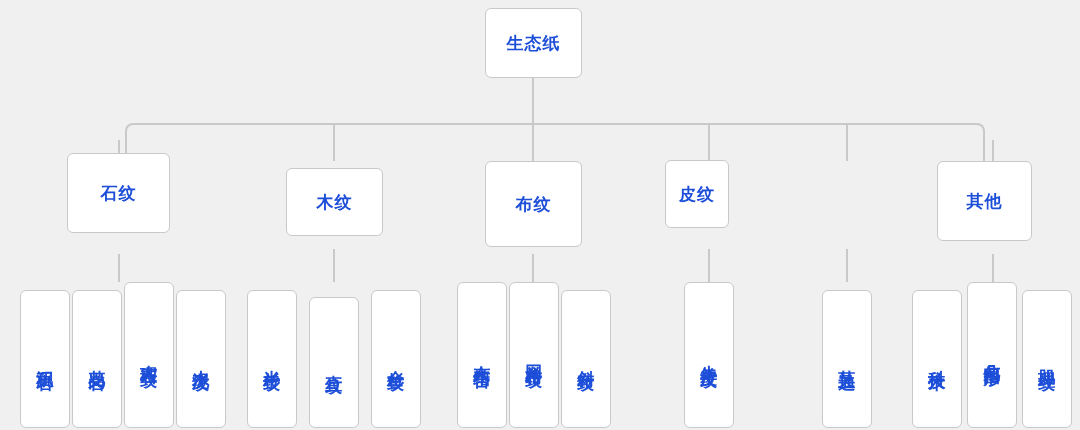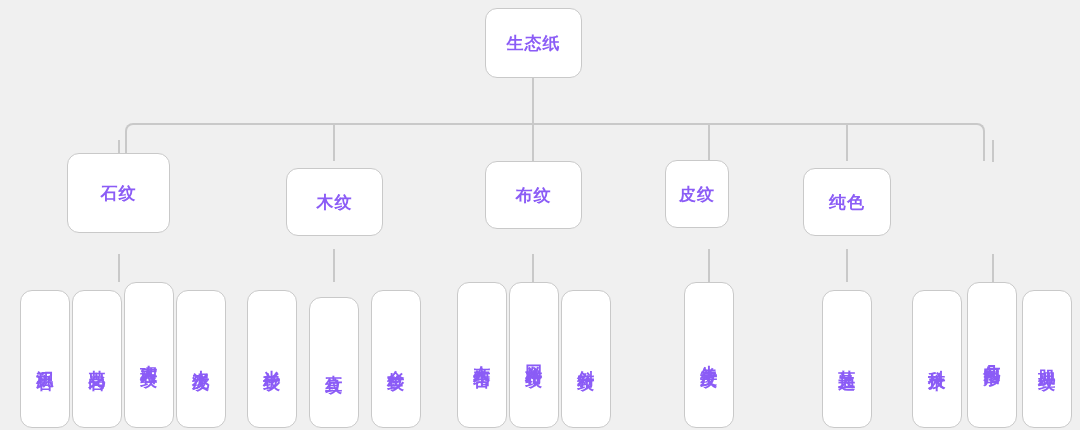--- a/index.html
+++ b/index.html
@@ -17,26 +17,26 @@
     position: relative;
     width: 1080px;
     height: 430px;
   }
 
   
   .node {
     position: absolute;
     background: #ffffff;
     border: 1px solid #c9c9c9;
-    border-radius: 12px;
+    border-radius: 6px;
     box-sizing: border-box;
     display: flex;
     align-items: center;
     justify-content: center;
-    color: #8b5cf6;
+    color: #1d4ed8;
   }
   .node-root, .node-cat {
     font-size: 17px;
     font-weight: 700;
     letter-spacing: 1px;
   }
   .node-leaf {
     font-size: 17px;
     font-weight: 700;
     line-height: 1.32;
@@ -86,28 +86,28 @@
   <div class="edge vline" style="left:708px; top:125px; width:2px; height:36px;"></div>
   <div class="edge vline" style="left:846px; top:125px; width:2px; height:36px;"></div>
   <div class="edge vline" style="left:992px; top:140px; width:2px; height:22px;"></div>
 
   <div class="node node-cat" style="left:67px; top:153px; width:103px; height:80px;">
     <span>石纹</span>
   </div>
   <div class="node node-cat" style="left:286px; top:168px; width:97px; height:68px;text-align:center;">
     <span>木纹</span>
   </div>
-  <div class="node node-cat" style="left:485px; top:161px; width:97px; height:68px;justify-content:center;">
+  <div class="node node-cat" style="left:485px; top:161px; width:97px; height:86px;justify-content:center;">
     <span>布纹</span>
   </div>
   <div class="node node-cat" style="left:665px; top:160px; width:64px; height:68px;">
     <span>皮纹</span>
   </div>
-  <div class="node node-cat" style="left:803px; top:168px; width:88px; height:68px;">
-    <span>纯色</span>
+  <div class="node node-cat" style="left:937px; top:161px; width:95px; height:80px;">
+    <span>其他</span>
   </div>
 
   <div class="edge vline" style="left:118px; top:254px; width:2px; height:28px;"></div>
   <div class="edge vline" style="left:333px; top:249px; width:2px; height:33px;"></div>
   <div class="edge vline" style="left:532px; top:254px; width:2px; height:28px;"></div>
   <div class="edge vline" style="left:708px; top:249px; width:2px; height:33px;"></div>
   <div class="edge vline" style="left:846px; top:249px; width:2px; height:33px;"></div>
   <div class="edge vline" style="left:992px; top:254px; width:2px; height:28px;"></div>
 
   <div class="node node-leaf" style="left:20px; top:290px; width:50px; height:138px;">

